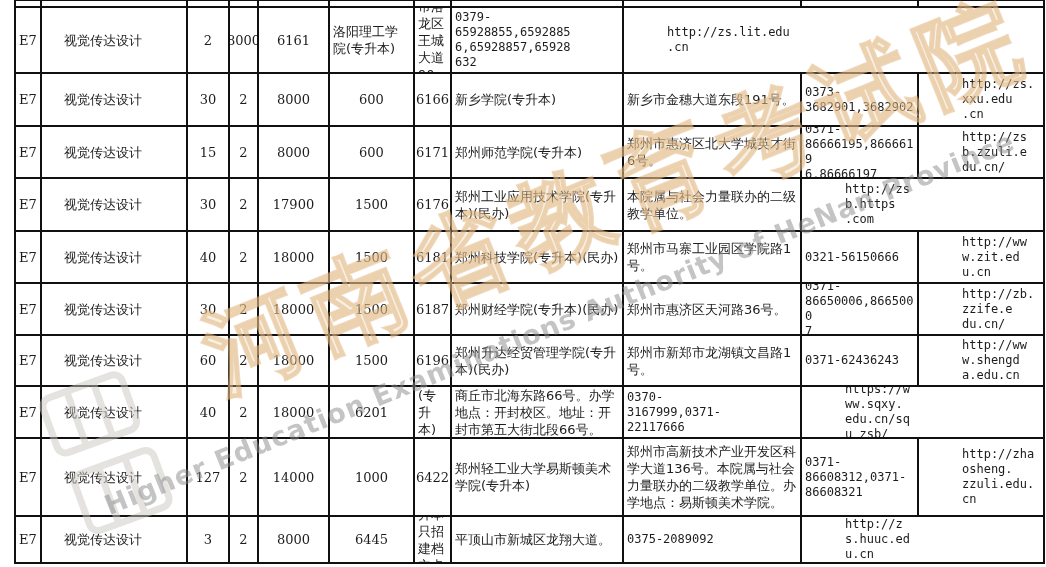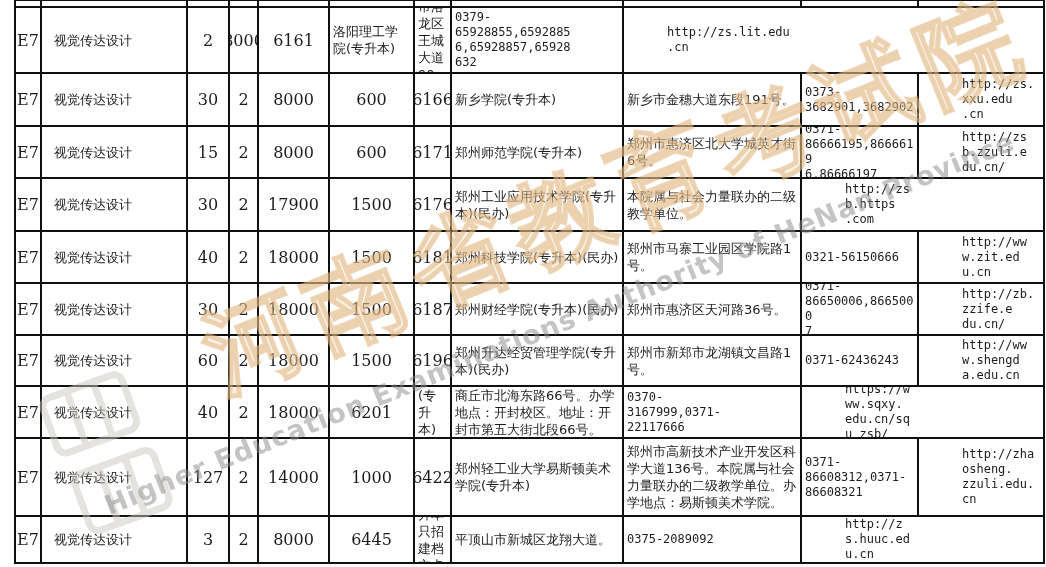--- a/index.html
+++ b/index.html
@@ -11,25 +11,25 @@
        border-bottom:2px solid #101010;border-top:1px solid #101010;background:transparent;}
   .row{display:grid;box-sizing:border-box;
        grid-template-columns:26px 146px 42px 29px 71px 85px 37px 172px 178px 117px 1fr;
        border-bottom:2px solid #101010;}
   .row:last-child{border-bottom:none;}
   .cell{border-right:2px solid #101010;box-sizing:border-box;overflow:hidden;
         display:flex;align-items:center;justify-content:center;text-align:center;
         padding:1px 3px;}
   .cell:last-child{border-right:none;margin-left:40px;}
   .left{justify-content:flex-start;text-align:left;}
-  .num{font-family:"DejaVu Serif",serif;font-size:16px;}
+  .num{font-family:"DejaVu Serif",serif;font-size:13px;}
   .cjk{font-size:13px;line-height:17px;}
   .mono{font-family:"DejaVu Sans Mono",monospace;font-size:12px;line-height:15px;
         white-space:pre-wrap;word-break:break-all;}
-  .pad6{padding-left:12px;}
+  .pad6{padding-left:22px;}
   .sliver{height:7px;}
   .sliver .cell{padding:0;}
   
   .wm{position:absolute;inset:0;pointer-events:none;z-index:5;}
   .wm-cjk{position:absolute;left:185px;top:300px;transform:rotate(-22deg);transform-origin:0 0;
           font-size:98px;font-weight:700;letter-spacing:12px;white-space:nowrap;
           color:rgba(236,206,164,0.30);-webkit-text-stroke:2px rgba(224,178,122,0.50);}
   .wm-en{position:absolute;left:100px;top:492px;transform:rotate(-22deg);transform-origin:0 0;
          font-size:27px;font-weight:600;letter-spacing:1px;white-space:nowrap;
          color:rgba(138,138,138,0.50);}

